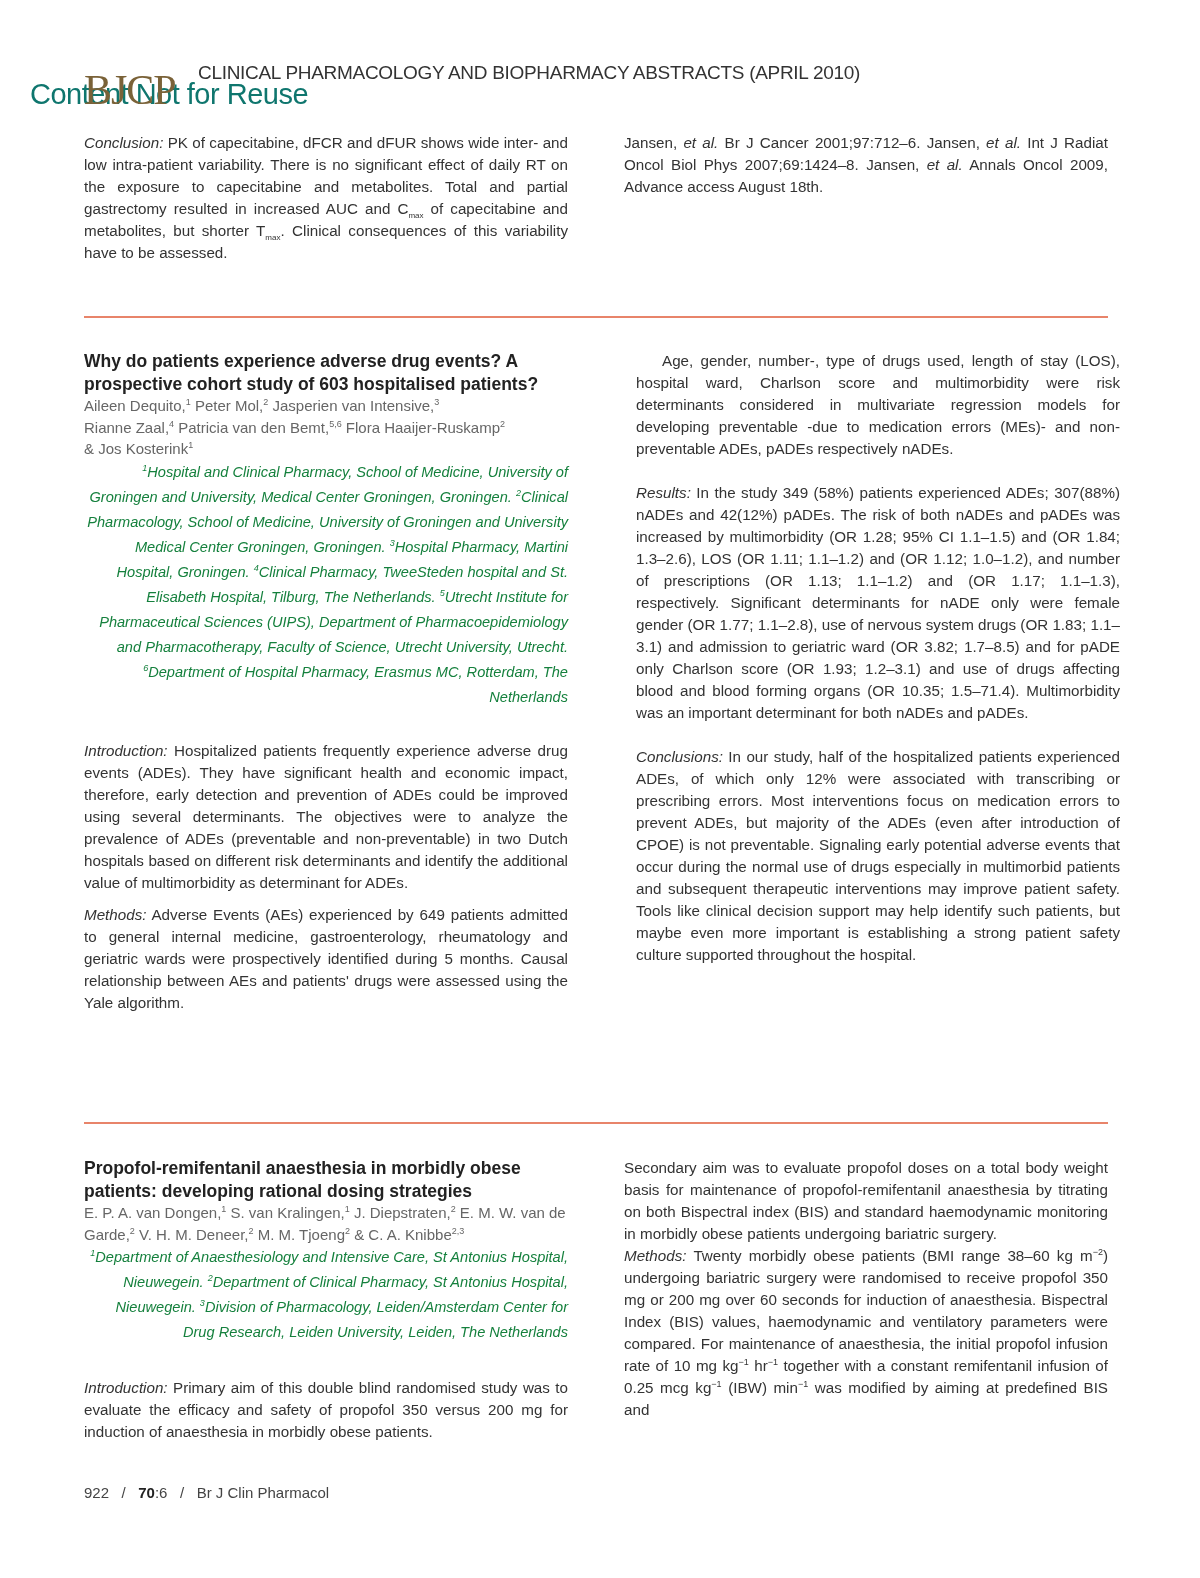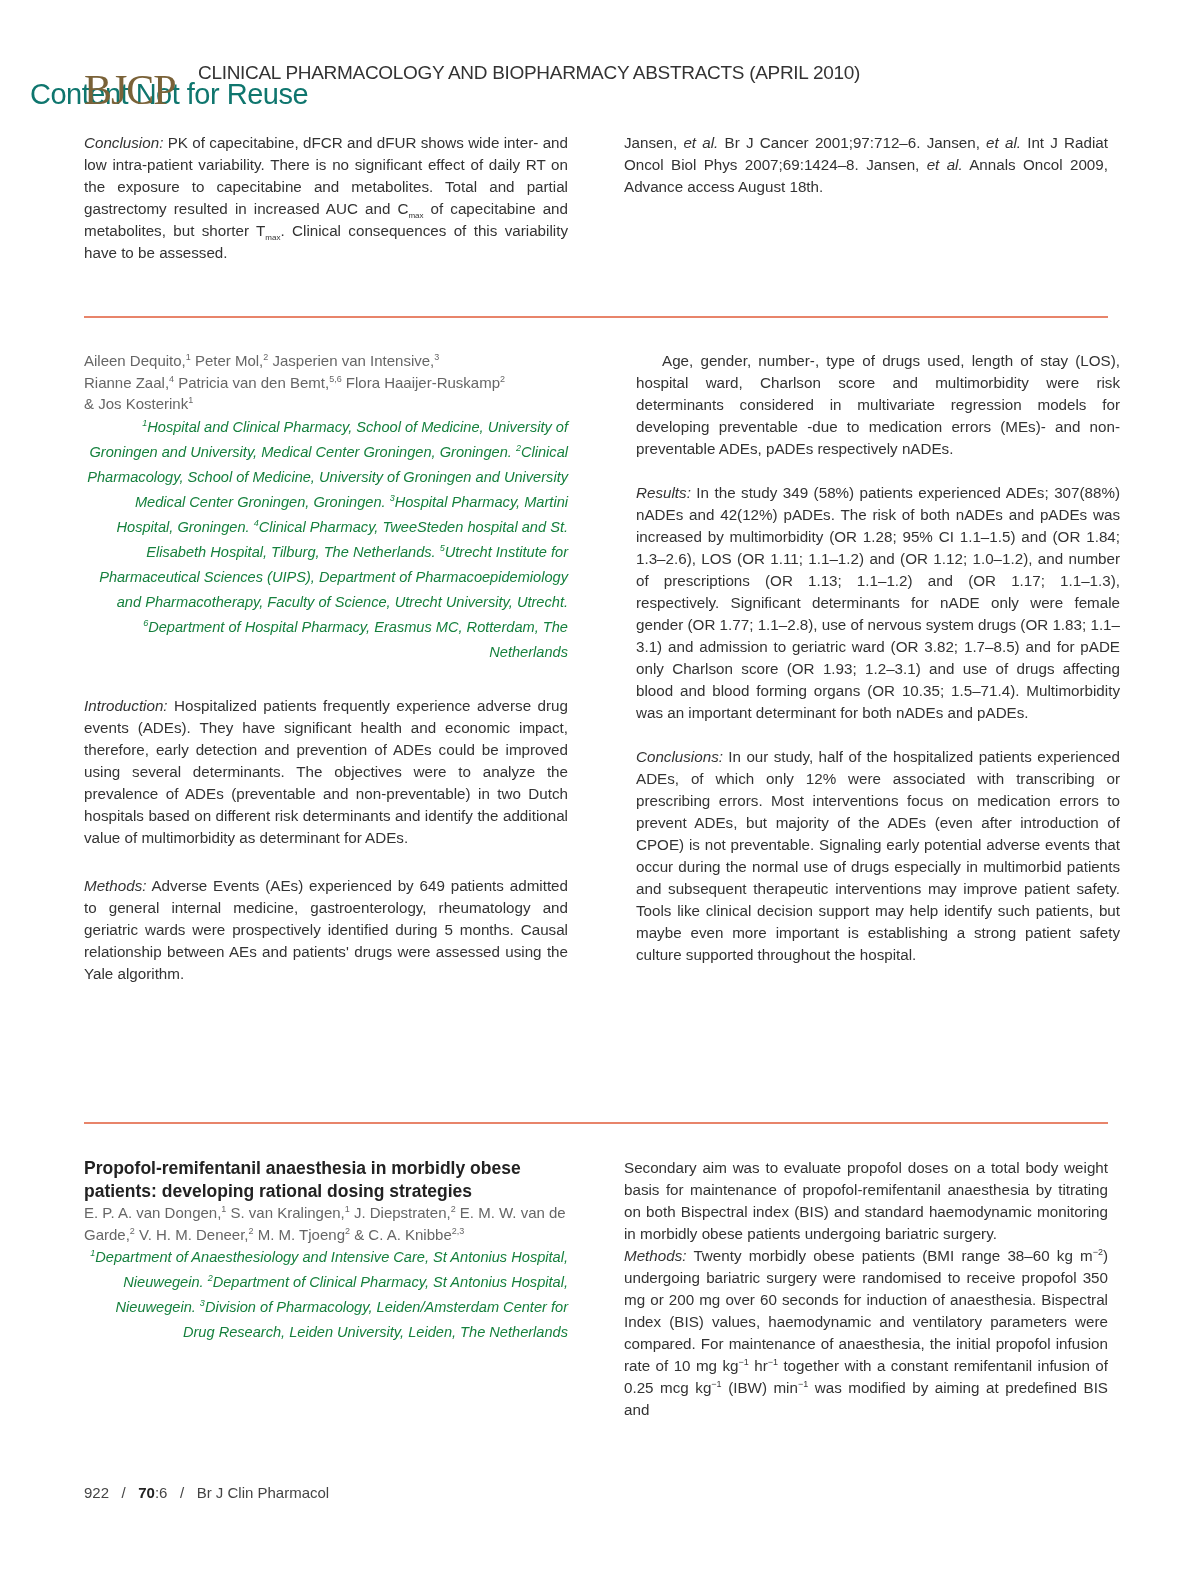--- a/index.html
+++ b/index.html
@@ -40,30 +40,31 @@
 
 <div class="col" style="left:624px; top:132px;">
   <p>
     <span><span>Jansen, </span><i>et al.</i><span> Br J Cancer 2001;97:712–6. </span></span><span><span>Jansen, </span><i>et al.</i><span> Int J Radiat Oncol Biol Phys 2007;69:1424–8. </span></span><span><span>Jansen, </span><i>et al.</i><span> Annals Oncol 2009, Advance access August 18th.</span></span>
   </p>
 </div>
 
 <div class="rule" style="top:316px;"></div>
 
 <div class="col" style="left:84px; top:350px;">
+  <div class="title">Why do patients experience adverse drug events? A prospective cohort study of 603 hospitalised patients?</div>
   <div class="authors">
     <span>Aileen Dequito,</span><sup>1</sup><span> Peter Mol,</span><sup>2</sup><span> Jasperien van Intensive,</span><sup>3</sup><br><span> Rianne Zaal,</span><sup>4</sup><span> Patricia van den Bemt,</span><sup>5,6</sup><span> Flora Haaijer-Ruskamp</span><sup>2</sup><br><span> &amp; Jos Kosterink</span><sup>1</sup>
   </div>
   <div class="affil">
     <sup>1</sup><span>Hospital and Clinical Pharmacy, School of Medicine, University of Groningen and University, Medical Center Groningen, Groningen. </span><sup>2</sup><span>Clinical Pharmacology, School of Medicine, University of Groningen and University Medical Center Groningen, Groningen. </span><sup>3</sup><span>Hospital Pharmacy, Martini Hospital, Groningen. </span><sup>4</sup><span>Clinical Pharmacy, TweeSteden hospital and St. Elisabeth Hospital, Tilburg, The Netherlands. </span><sup>5</sup><span>Utrecht Institute for Pharmaceutical Sciences (UIPS), Department of Pharmacoepidemiology and Pharmacotherapy, Faculty of Science, Utrecht University, Utrecht. </span><sup>6</sup><span>Department of Hospital Pharmacy, Erasmus MC, Rotterdam, The Netherlands</span>
   </div>
   <p style="margin-top:30px;">
     <span class="lab">Introduction:</span><span> Hospitalized patients frequently experience adverse drug events (ADEs). They have significant health and economic impact, therefore, early detection and prevention of ADEs could be improved using several determinants. The objectives were to analyze the prevalence of ADEs (preventable and non-preventable) in two Dutch hospitals based on different risk determinants and identify the additional value of multimorbidity as determinant for ADEs.</span>
   </p>
-  <p style="margin-top:26px;">
+  <p style="margin-top:10px;">
     <span class="lab">Methods:</span><span> Adverse Events (AEs) experienced by 649 patients admitted to general internal medicine, gastroenterology, rheumatology and geriatric wards were prospectively identified during 5 months. Causal relationship between AEs and patients' drugs were assessed using the Yale algorithm.</span>
   </p>
 </div>
 
 <div class="col" style="left:624px; top:350px;margin-left:12px;">
   <p class="indent">Age, gender, number-, type of drugs used, length of stay (LOS), hospital ward, Charlson score and multimorbidity were risk determinants considered in multivariate regression models for developing preventable -due to medication errors (MEs)- and non-preventable ADEs, pADEs respectively nADEs.</p>
   <p style="margin-top:22px;">
     <span class="lab">Results:</span><span> In the study 349 (58%) patients experienced ADEs; 307(88%) nADEs and 42(12%) pADEs. The risk of both nADEs and pADEs was increased by multimorbidity (OR 1.28; 95% CI 1.1–1.5) and (OR 1.84; 1.3–2.6), LOS (OR 1.11; 1.1–1.2) and (OR 1.12; 1.0–1.2), and number of prescriptions (OR 1.13; 1.1–1.2) and (OR 1.17; 1.1–1.3), respectively. Significant determinants for nADE only were female gender (OR 1.77; 1.1–2.8), use of nervous system drugs (OR 1.83; 1.1–3.1) and admission to geriatric ward (OR 3.82; 1.7–8.5) and for pADE only Charlson score (OR 1.93; 1.2–3.1) and use of drugs affecting blood and blood forming organs (OR 10.35; 1.5–71.4). Multimorbidity was an important determinant for both nADEs and pADEs.</span>
   </p>
   <p style="margin-top:22px;">
@@ -74,20 +75,23 @@
 <div class="rule" style="top:1122px;"></div>
 
 <div class="col" style="left:84px; top:1157px;">
   <div class="title" style="width:440px;">Propofol-remifentanil anaesthesia in morbidly obese patients: developing rational dosing strategies</div>
   <div class="authors">
     <span>E. P. A. van Dongen,</span><sup>1</sup><span> S. van Kralingen,</span><sup>1</sup><span> J. Diepstraten,</span><sup>2</sup><span> E. M. W. van de Garde,</span><sup>2</sup><span> V. H. M. Deneer,</span><sup>2</sup><span> M. M. Tjoeng</span><sup>2</sup><span> &amp; C. A. Knibbe</span><sup>2,3</sup>
   </div>
   <div class="affil">
     <sup>1</sup><span>Department of Anaesthesiology and Intensive Care, St Antonius Hospital, Nieuwegein. </span><sup>2</sup><span>Department of Clinical Pharmacy, St Antonius Hospital, Nieuwegein. </span><sup>3</sup><span>Division of Pharmacology, Leiden/Amsterdam Center for Drug Research, Leiden University, Leiden, The Netherlands</span>
   </div>
+  <p style="margin-top:32px;">
+    <span class="lab">Introduction:</span><span> Primary aim of this double blind randomised study was to evaluate the efficacy and safety of propofol 350 versus 200 mg for induction of anaesthesia in morbidly obese patients.</span>
+  </p>
 </div>
 
 <div class="col" style="left:624px; top:1157px;">
   <p>Secondary aim was to evaluate propofol doses on a total body weight basis for maintenance of propofol-remifentanil anaesthesia by titrating on both Bispectral index (BIS) and standard haemodynamic monitoring in morbidly obese patients undergoing bariatric surgery.</p>
   <p style="">
     <span class="lab">Methods:</span><span> Twenty morbidly obese patients (BMI range 38–60 kg m</span><sup>−2</sup><span>) undergoing bariatric surgery were randomised to receive propofol 350 mg or 200 mg over 60 seconds for induction of anaesthesia. Bispectral Index (BIS) values, haemodynamic and ventilatory parameters were compared. For maintenance of anaesthesia, the initial propofol infusion rate of 10 mg kg</span><sup>−1</sup><span> hr</span><sup>−1</sup><span> together with a constant remifentanil infusion of 0.25 mcg kg</span><sup>−1</sup><span> (IBW) min</span><sup>−1</sup><span> was modified by aiming at predefined BIS and</span>
   </p>
 </div>
 
 <div class="footer">

